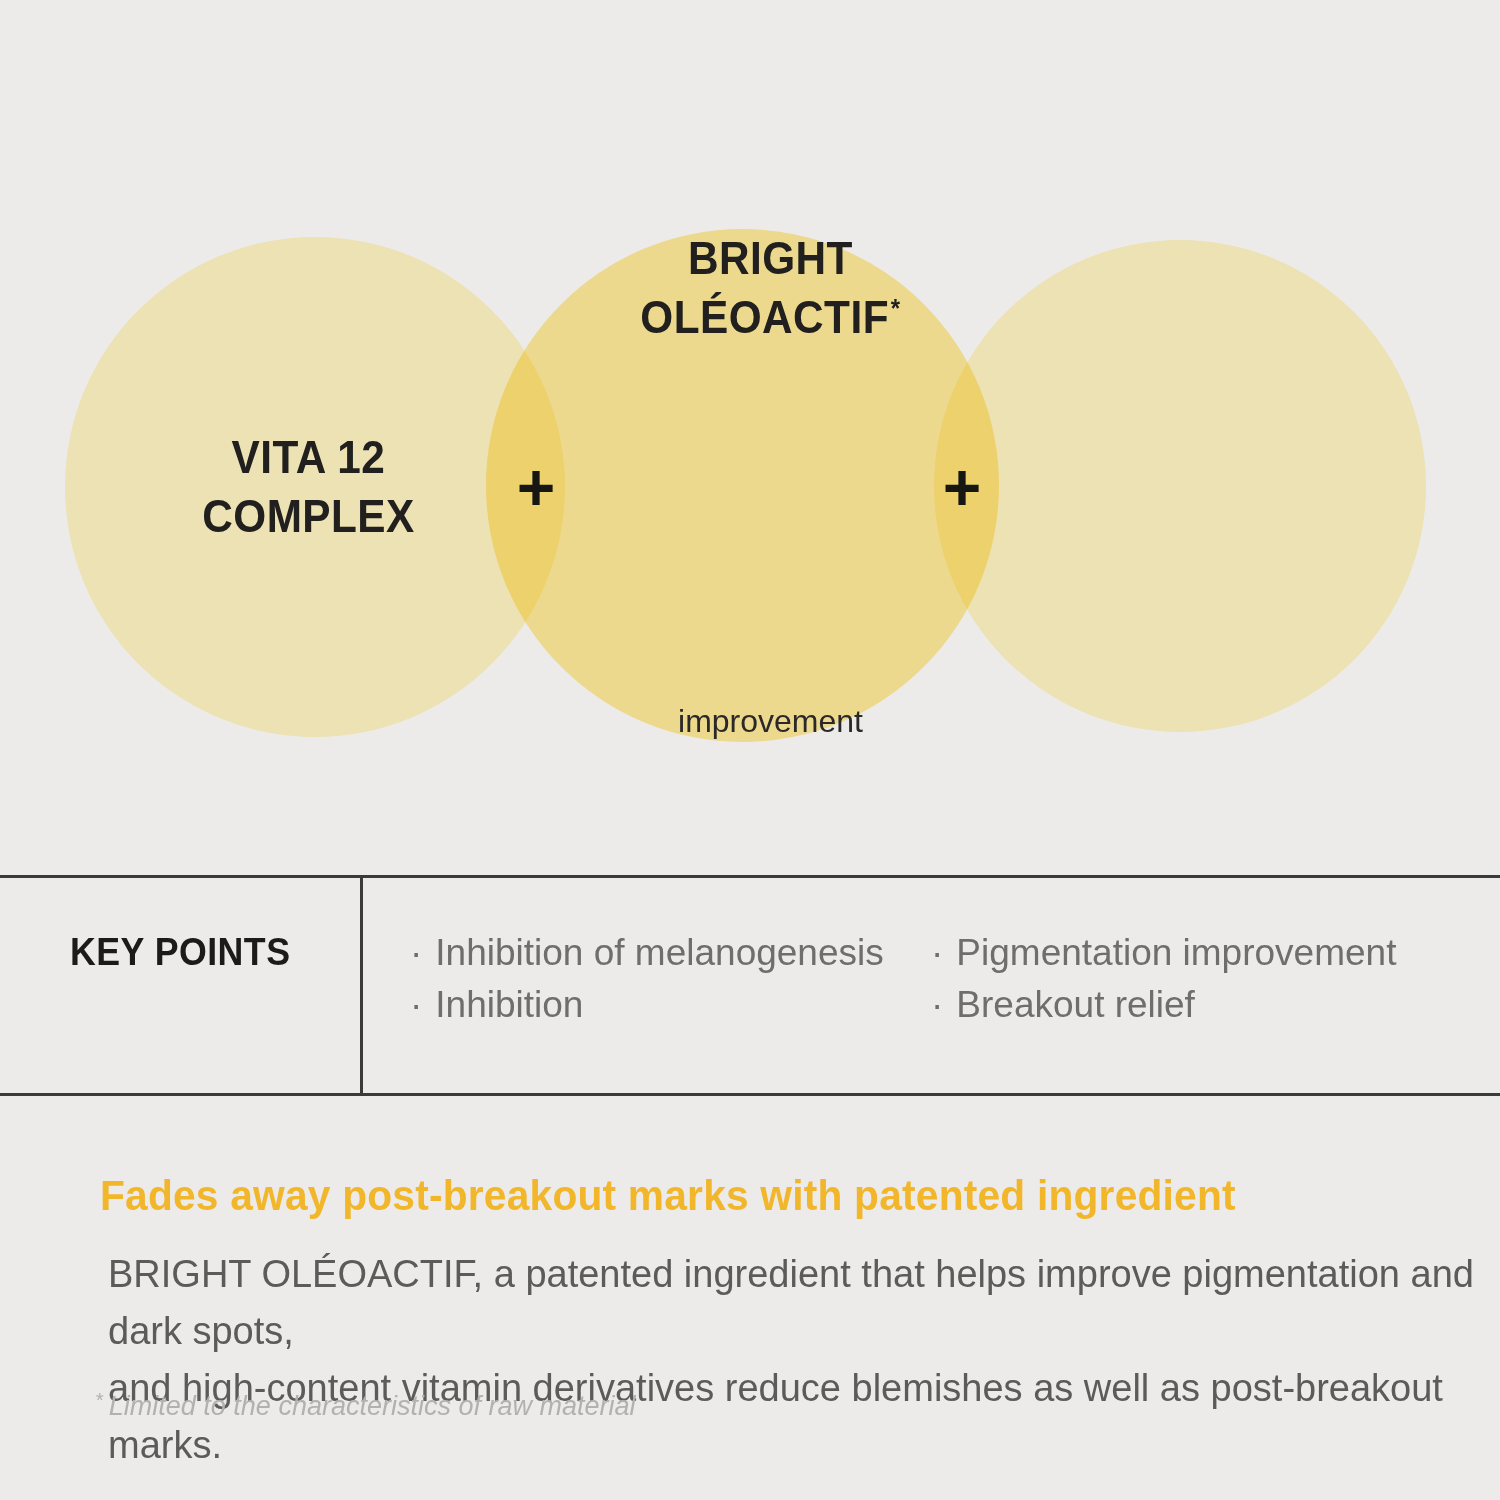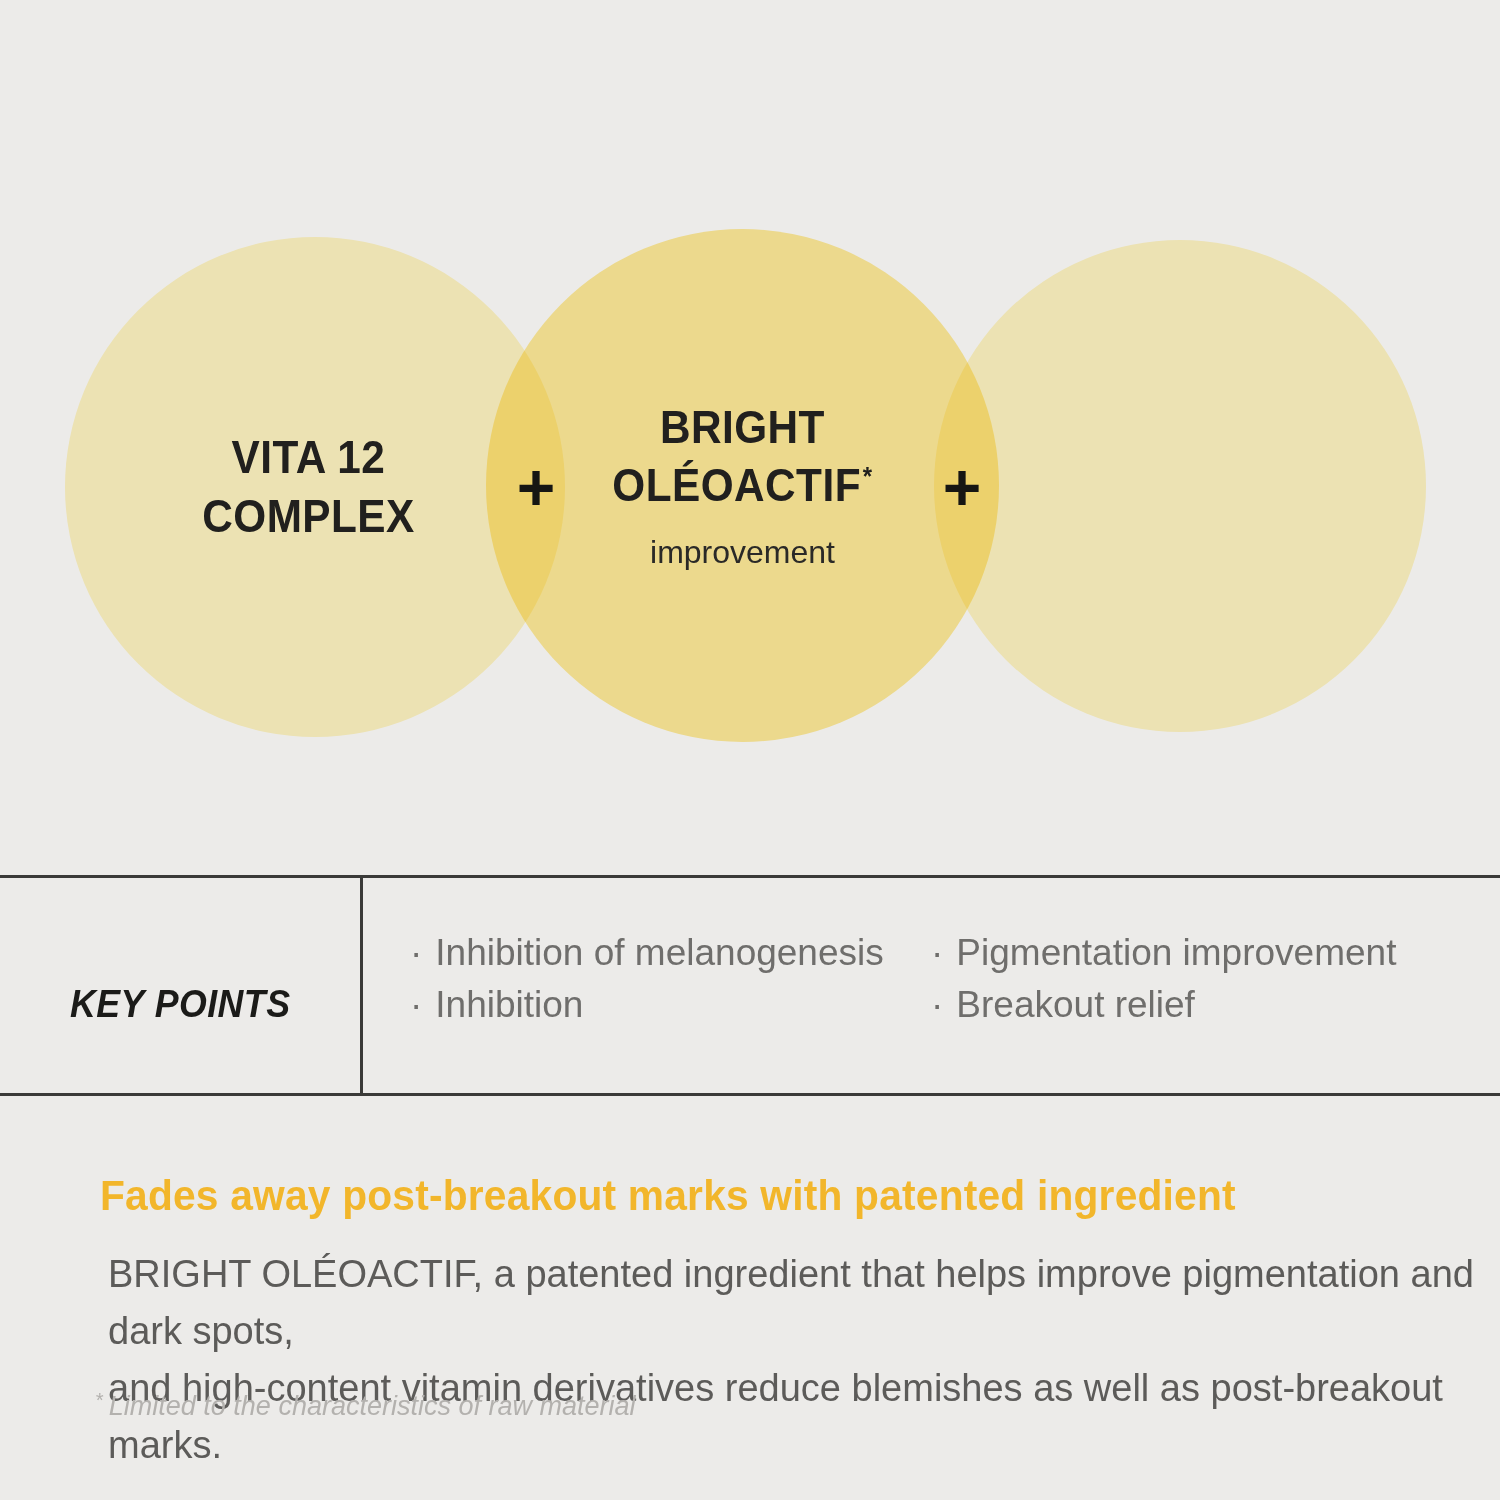--- a/index.html
+++ b/index.html
@@ -14,21 +14,21 @@
   .circle { position:absolute; border-radius:50%; mix-blend-mode:multiply; }
   .c1 { left:65px;  top:237px; width:500px; height:500px; background:#FFF6C4; }
   .c2 { left:486px; top:229px; width:513px; height:513px; background:#FFEC9A; }
   .c3 { left:934px; top:240px; width:492px; height:492px; background:#FFF6C4; }
 
   .circle-label {
     position:absolute; display:flex; flex-direction:column;
     align-items:center; justify-content:center; text-align:center;
   }
   .l1 { left:58px;  top:237px; width:500px; height:500px; }
-  .l2 { left:486px; top:229px; width:513px; height:513px; }
+  .l2 { left:514px; top:229px; width:513px; height:513px;justify-content:space-between; }
   .l3 { left:934px; top:240px; width:492px; height:492px; }
 
   .title {
     font-size:46px; font-weight:600; color:#21201E;
     letter-spacing:0.5px; line-height:1.28; transform:scaleX(0.92);
   }
   .tline { display:block; }
   .star { font-size:26px; vertical-align:16px; margin-left:2px; }
   .subtitle {
     margin-top:16px; font-size:32px; font-weight:400;
@@ -45,21 +45,21 @@
   .p2 { left:927px; top:452px; }
 
   
   .rule { position:absolute; background:#3A3A38; }
   .rule-top    { left:0; top:875px;  width:1500px; height:3px; }
   .rule-bottom { left:0; top:1093px; width:1500px; height:3px; }
   .rule-vert   { left:360px; top:875px; width:3px; height:221px; }
 
   .kp-label-cell {
     position:absolute; left:0; top:878px; width:360px; height:148px;
-    display:flex; align-items:flex-end; justify-content:center;font-style:italic;
+    display:flex; align-items:center; justify-content:center;
   }
   .kp-label {
     font-size:38px; font-weight:600; color:#1B1B19;
     letter-spacing:0.5px; transform:scaleX(0.94);
   }
   .kp-col { position:absolute; top:927px; }
   .kp-col1 { left:410px; }
   .kp-col2 { left:931px; }
   .kp-item { display:flex; font-size:37px; color:#6F6E6C; line-height:52px; }
   .kp-dot  { margin-right:13px; }

